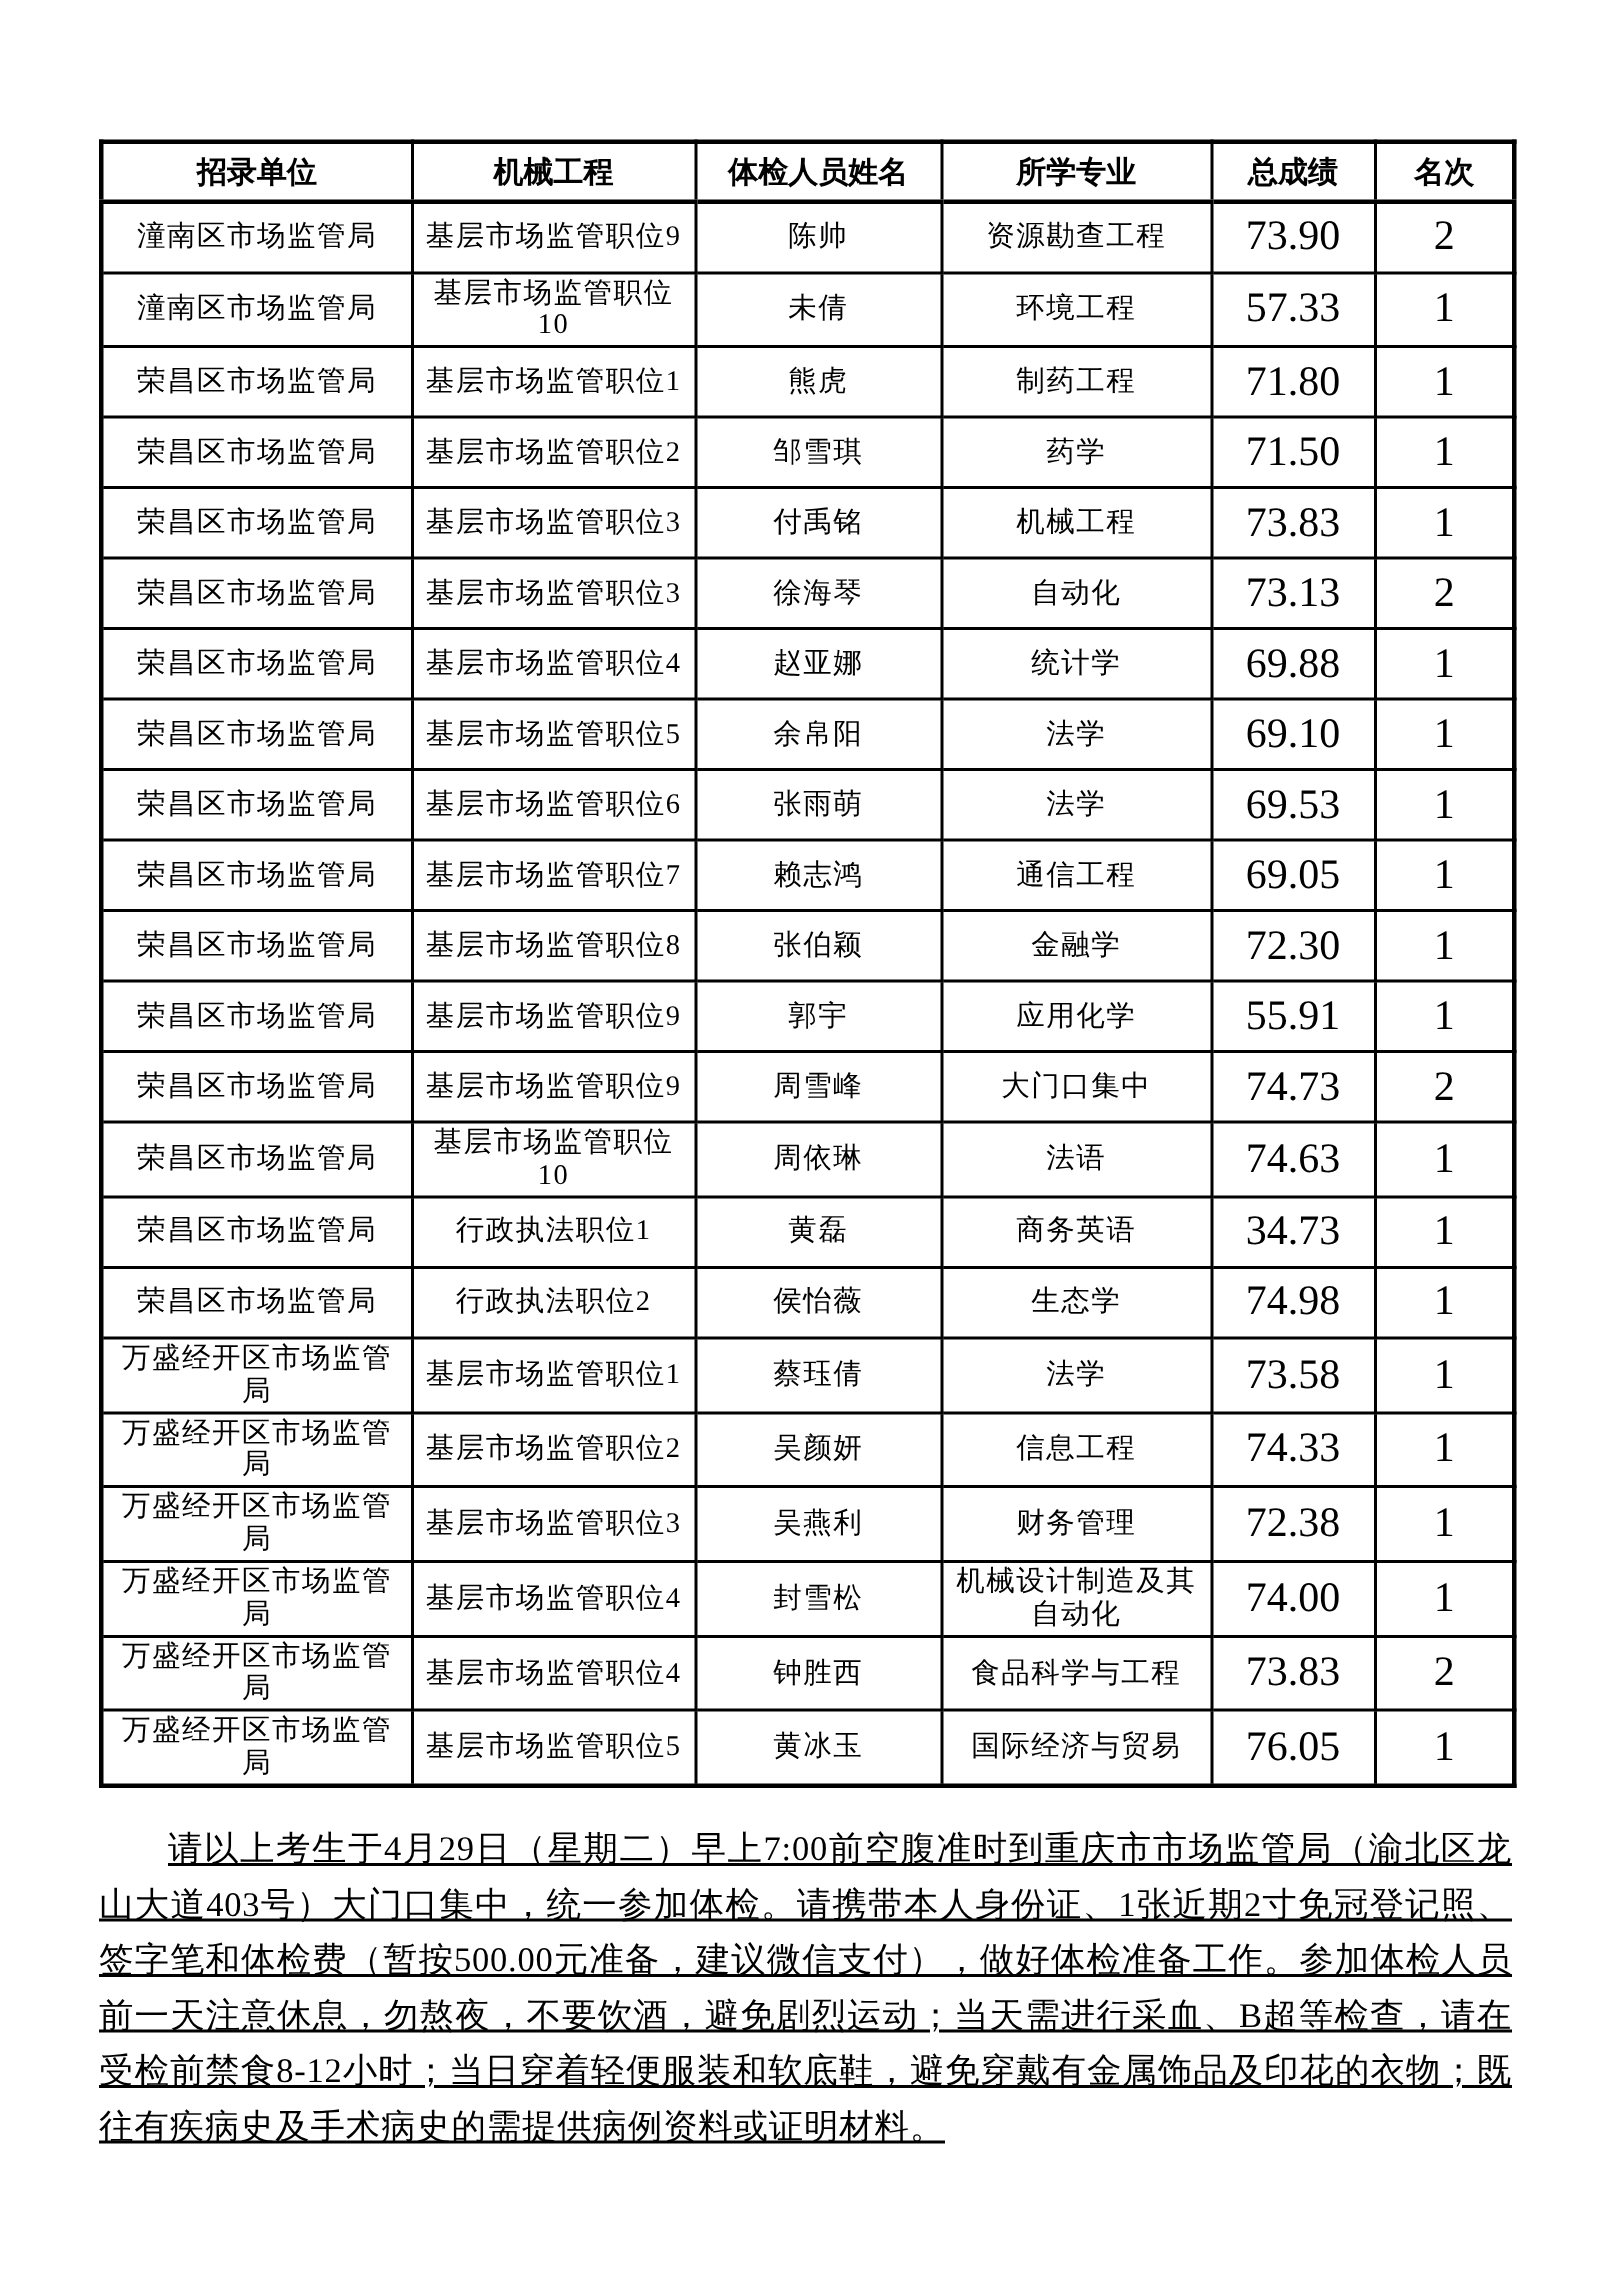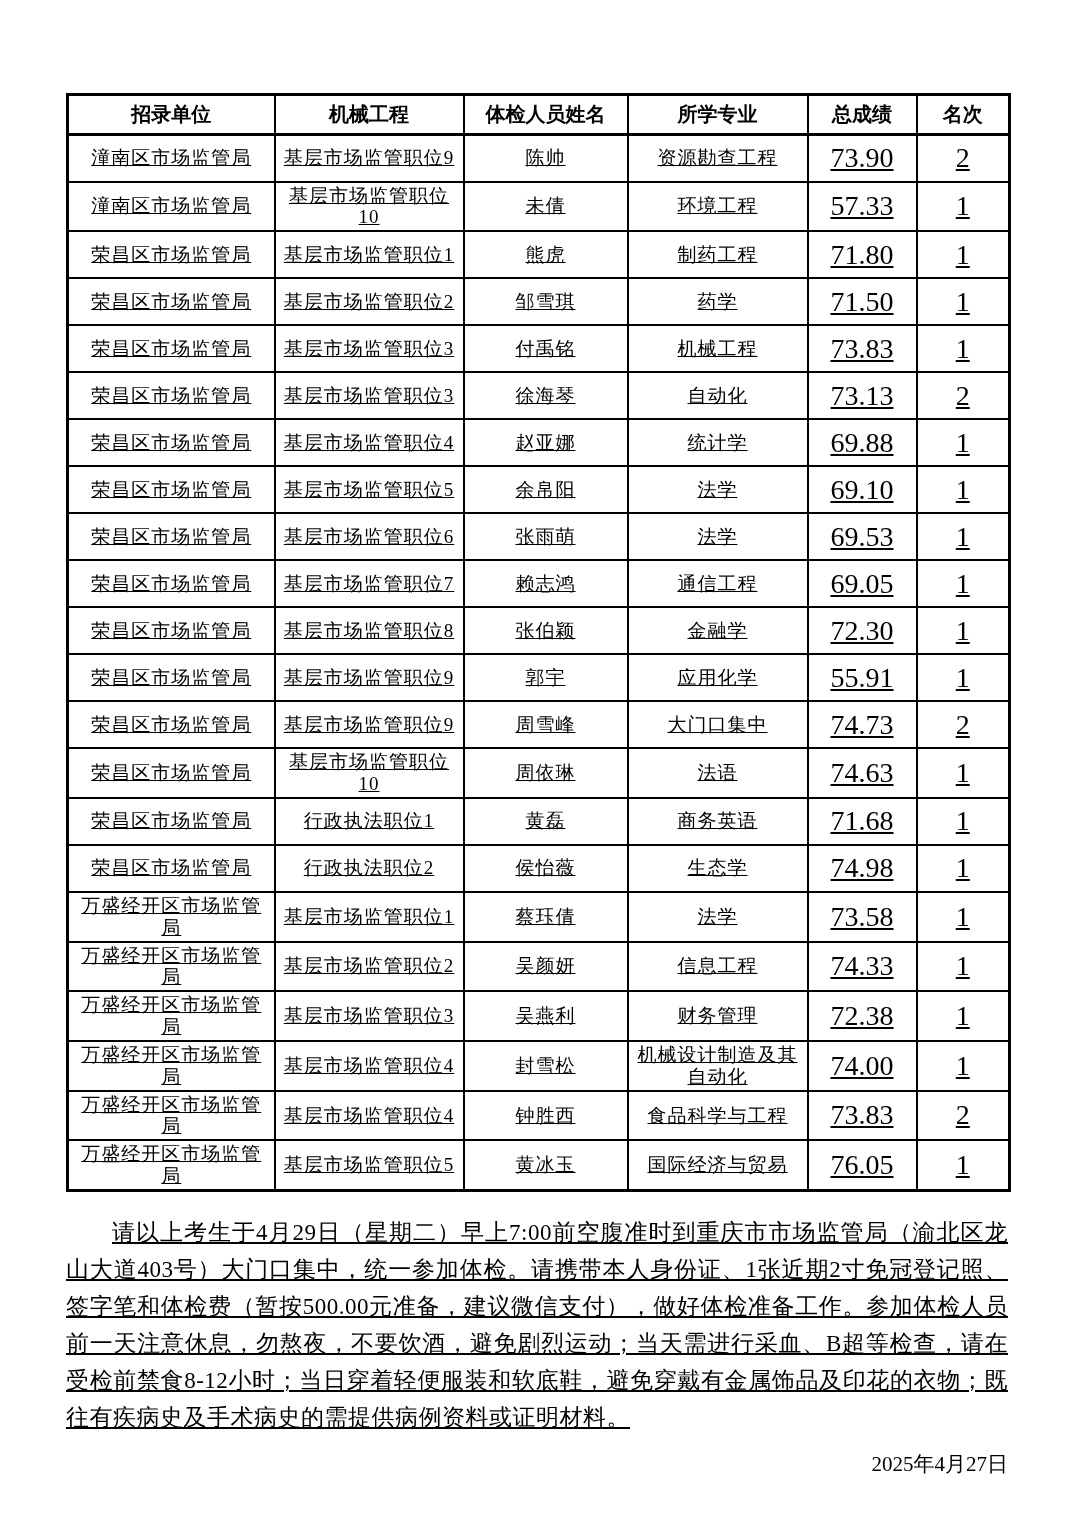--- a/index.html
+++ b/index.html
@@ -40,21 +40,20 @@
     height: 40px;
   }
   table.results th {
     font-family: "Liberation Sans", sans-serif;
     font-weight: 700;
     font-size: 20px;
     border-bottom-width: 3px;
   }
   table.results tbody tr {
     height: 47px;
-    text-decoration: underline;
   }
   table.results td {
     font-size: 19px;
     line-height: 1.15;
     letter-spacing: 1px;
   }
   
   table.results td:nth-child(5),
   table.results td:nth-child(6) {
     letter-spacing: 0;
@@ -218,21 +217,21 @@
           <td>周依琳</td>
           <td>法语</td>
           <td>74.63</td>
           <td>1</td>
         </tr>
         <tr>
           <td>荣昌区市场监管局</td>
           <td>行政执法职位1</td>
           <td>黄磊</td>
           <td>商务英语</td>
-          <td>71.68</td>
+          <td>34.73</td>
           <td>1</td>
         </tr>
         <tr>
           <td>荣昌区市场监管局</td>
           <td>行政执法职位2</td>
           <td>侯怡薇</td>
           <td>生态学</td>
           <td>74.98</td>
           <td>1</td>
         </tr>
@@ -284,15 +283,14 @@
           <td>76.05</td>
           <td>1</td>
         </tr>
       </tbody>
   </table>
 
   <div class="notes">
     <p class="indent">请以上考生于4月29日（星期二）早上7:00前空腹准时到重庆市市场监管局（渝北区龙山大道403号）大门口集中，统一参加体检。请携带本人身份证、1张近期2寸免冠登记照、签字笔和体检费（暂按500.00元准备，建议微信支付），做好体检准备工作。参加体检人员前一天注意休息，勿熬夜，不要饮酒，避免剧烈运动；当天需进行采血、B超等检查，请在受检前禁食8-12小时；当日穿着轻便服装和软底鞋，避免穿戴有金属饰品及印花的衣物；既往有疾病史及手术病史的需提供病例资料或证明材料。</p>
   </div>
 
-  <div class="date-line">2025年4月27日</div>
 
 </div>
 
 </body></html>

